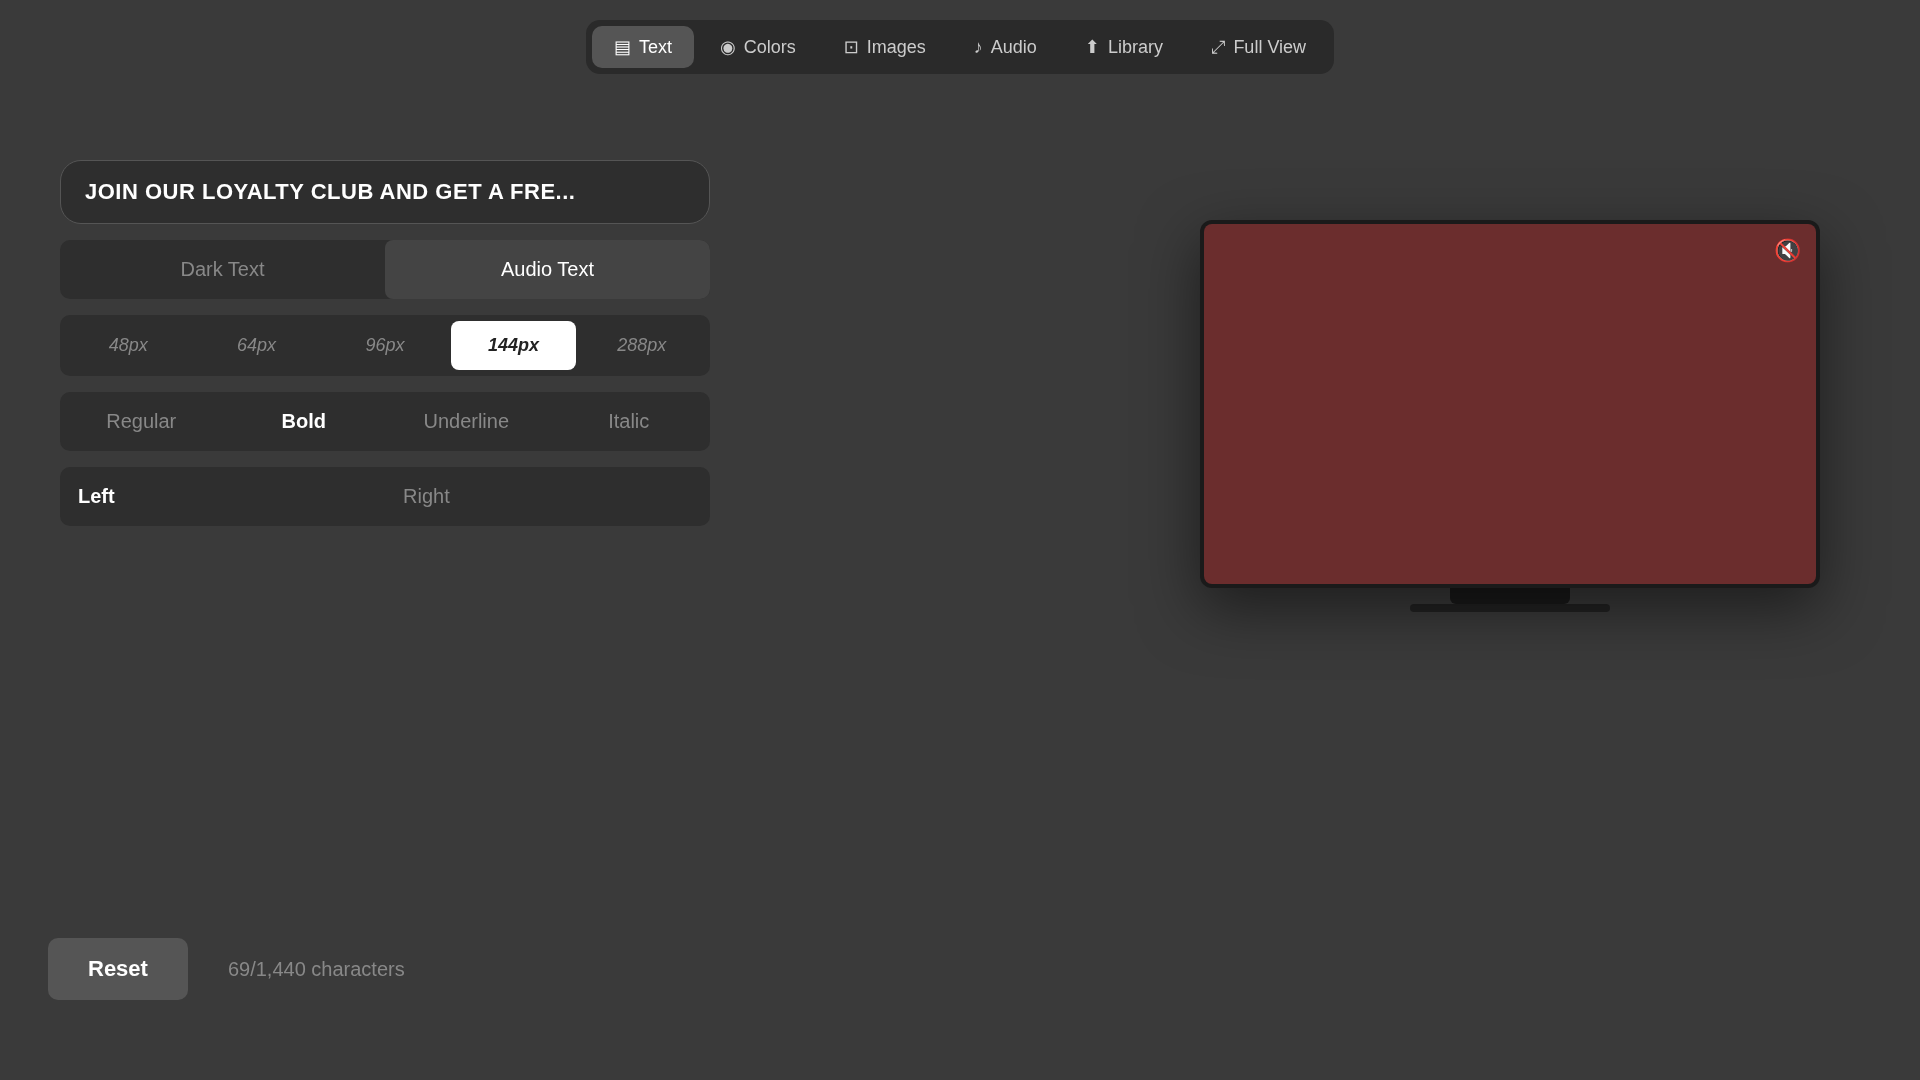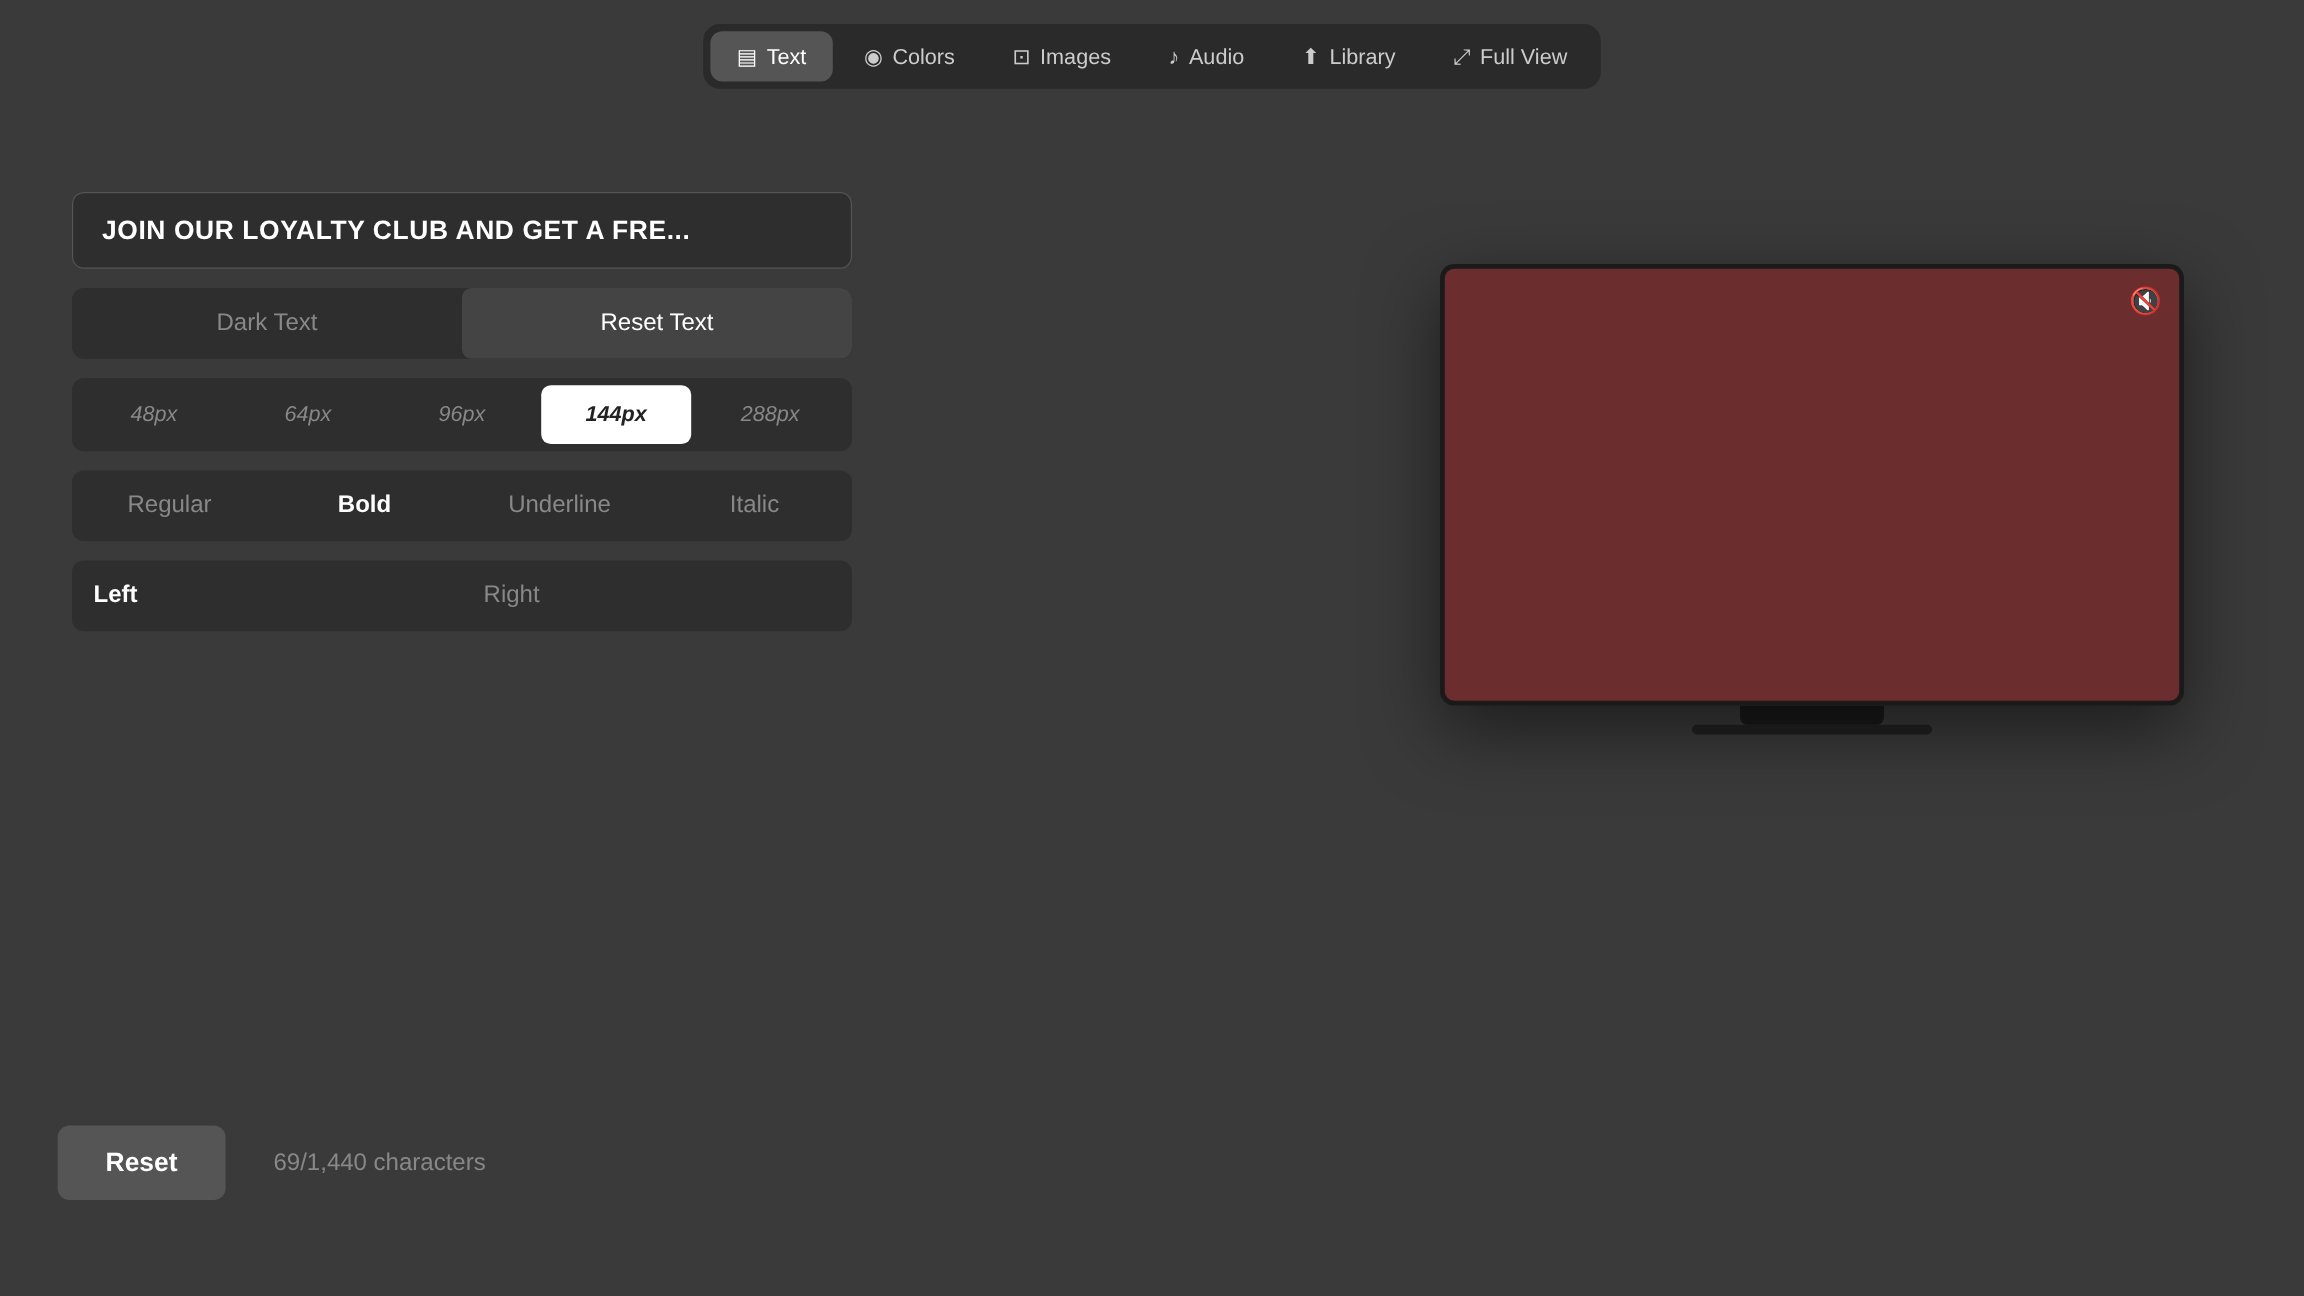--- a/index.html
+++ b/index.html
@@ -64,21 +64,21 @@
       width: 650px;
       display: flex;
       flex-direction: column;
       gap: 16px;
     }
 
     
     .text-input-box {
       background-color: #2e2e2e;
       border: 1px solid #555555;
-      border-radius: 10px;
+      border-radius: 21px;
       padding: 18px 24px;
       font-size: 22px;
       color: #ffffff;
       font-weight: 600;
       letter-spacing: 0.5px;
       cursor: text;
     }
 
     
     .toggle-row {
@@ -303,21 +303,21 @@
 
   <div class="text-input-box">
     <span>JOIN OUR LOYALTY CLUB AND GET A FRE...</span>
   </div>
 
   <div class="toggle-row">
     <div class="toggle-btn">
       <span>Dark Text</span>
     </div>
     <div class="toggle-btn active">
-      <span>Reset Text</span>
+      <span>Audio Text</span>
     </div>
   </div>
 
   <div class="size-row">
     <div class="size-btn">
       <span>48px</span>
     </div>
     <div class="size-btn">
       <span>64px</span>
     </div>

